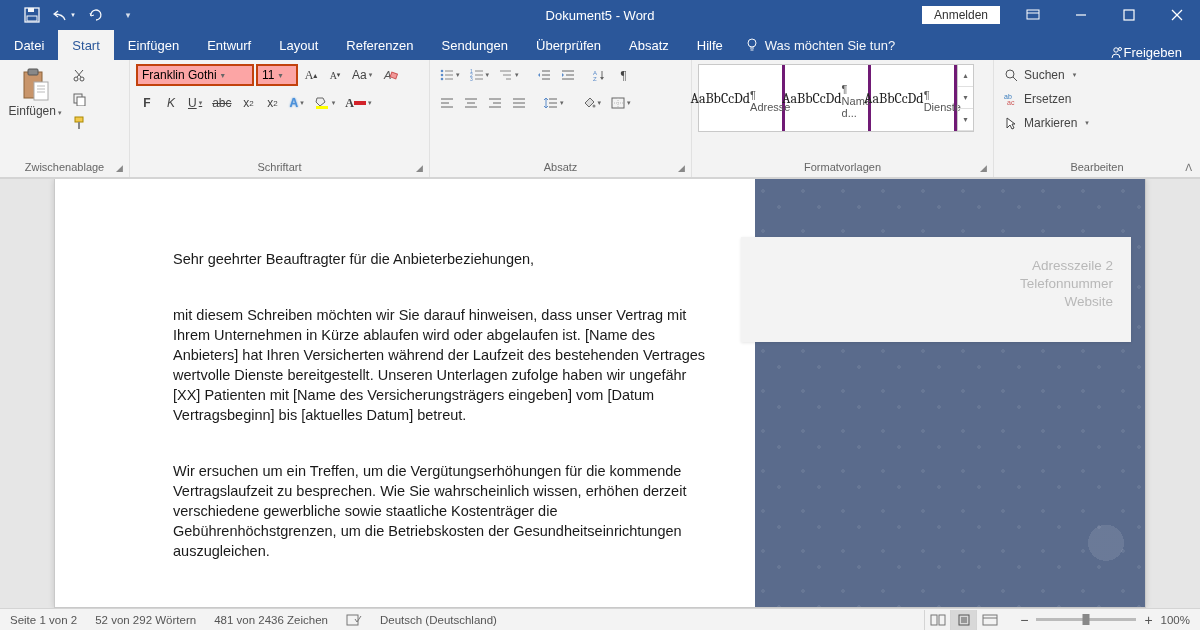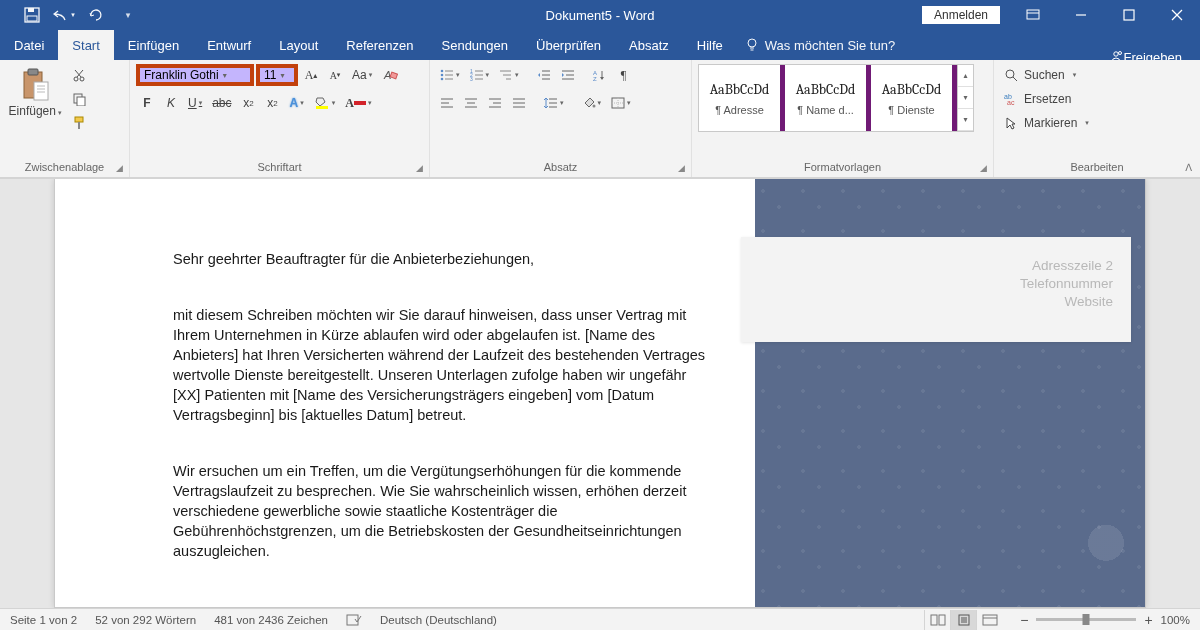--- a/index.html
+++ b/index.html
@@ -14,39 +14,39 @@
 .signin-btn { background: #fff; color: #333; padding: 2px 12px; font-size: 12px; border: none; margin-right: 8px; }
 .win-btn { width: 46px; height: 30px; display: flex; align-items: center; justify-content: center; }
 .win-btn svg { stroke: #fff; }
 
 
 .tabs { height: 30px; background: #2b579a; display: flex; align-items: stretch; color: #fff; font-size: 13px; }
 .tab { padding: 0 14px; display: flex; align-items: center; cursor: pointer; }
 .tab.active { background: #f3f3f3; color: #2b579a; }
 .tab.file { background: #2b579a; }
 .tell-me { display: flex; align-items: center; gap: 6px; margin-left: 8px; flex: 1; opacity: 0.95; }
-.share { margin-left: auto; padding: 0 18px; display: flex; align-items: center; gap: 0; margin-top: 24px; }
+.share { margin-left: auto; padding: 0 18px; display: flex; align-items: flex-end; gap: 0; margin-top: 24px; }
 
 
 .ribbon { height: 118px; background: #f3f3f3; border-bottom: 1px solid #d4d4d4; display: flex; position: relative; }
 .group { border-right: 1px solid #e1e1e1; padding: 4px 6px 2px 6px; display: flex; flex-direction: column; }
 .group-body { flex: 1; display: flex; align-items: flex-start; gap: 4px; }
 .group-label { font-size: 11px; color: #666; text-align: center; padding: 2px 0; position: relative; }
 .group-label .launcher { position: absolute; right: 0; bottom: 2px; font-size: 9px; color: #888; }
 .vstack { display: flex; flex-direction: column; gap: 2px; }
 .hstack { display: flex; align-items: center; gap: 2px; }
 .btn { min-width: 22px; height: 22px; display: flex; align-items: center; justify-content: center; font-size: 12px; color: #444; border: 1px solid transparent; padding: 0 3px; }
-.combo { border: 4px solid #c2410c; background: #c4b5fd; height: 22px; font-size: 12px; display: flex; align-items: center; padding: 0 4px; }
+.combo { border: 2px solid #c2410c; background: #fca5a5; height: 22px; font-size: 12px; display: flex; align-items: center; padding: 0 4px; }
 .combo .arrow { margin-left: 4px; font-size: 8px; color: #666; }
 .big-btn { display: flex; flex-direction: column; align-items: center; justify-content: center; width: 58px; padding-top: 4px; font-size: 12px; color: #444; }
 .big-btn .lbl { margin-top: 2px; }
 
 
 .styles-gallery { display: flex; border: 1px solid #c9c9c9; background: #fff; height: 68px; }
-.style-item { width: 86px; border-right: 5px solid #701a75; display: flex; flex-direction: column; align-items: center; justify-content: center; font-size: 12px; color: #444; }
+.style-item { width: 86px; border-right: 3px solid #701a75; display: flex; flex-direction: row; align-items: center; justify-content: center; font-size: 12px; color: #444; }
 .style-item .preview { font-family: Cambria, serif; font-size: 14px; color: #222; }
 .style-item .name { font-size: 11px; color: #555; margin-top: 6px; }
 .style-scroll { width: 16px; display: flex; flex-direction: column; border-left: 1px solid #c9c9c9; }
 .style-scroll div { flex: 1; display: flex; align-items: center; justify-content: center; font-size: 8px; color: #666; border-bottom: 1px solid #e0e0e0; }
 
 .edit-group .vstack .btn { justify-content: flex-start; width: 100px; gap: 6px; }
 
 .collapse-caret { position: absolute; right: 8px; bottom: 4px; font-size: 10px; color: #777; }
 
 

